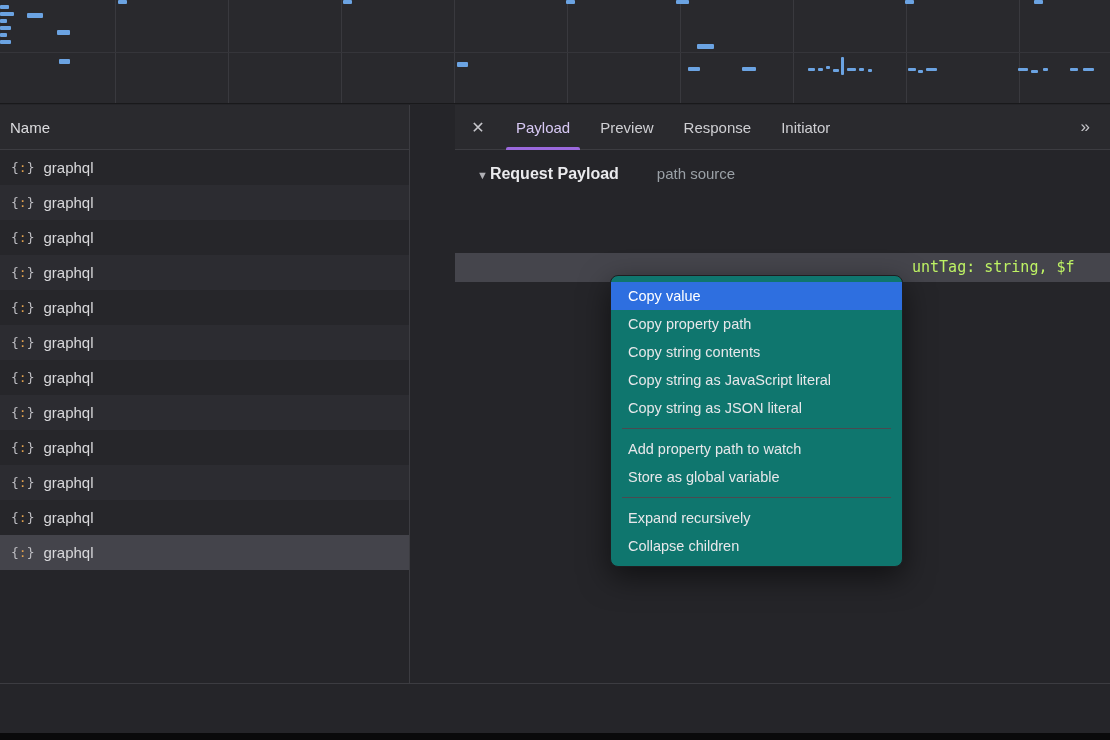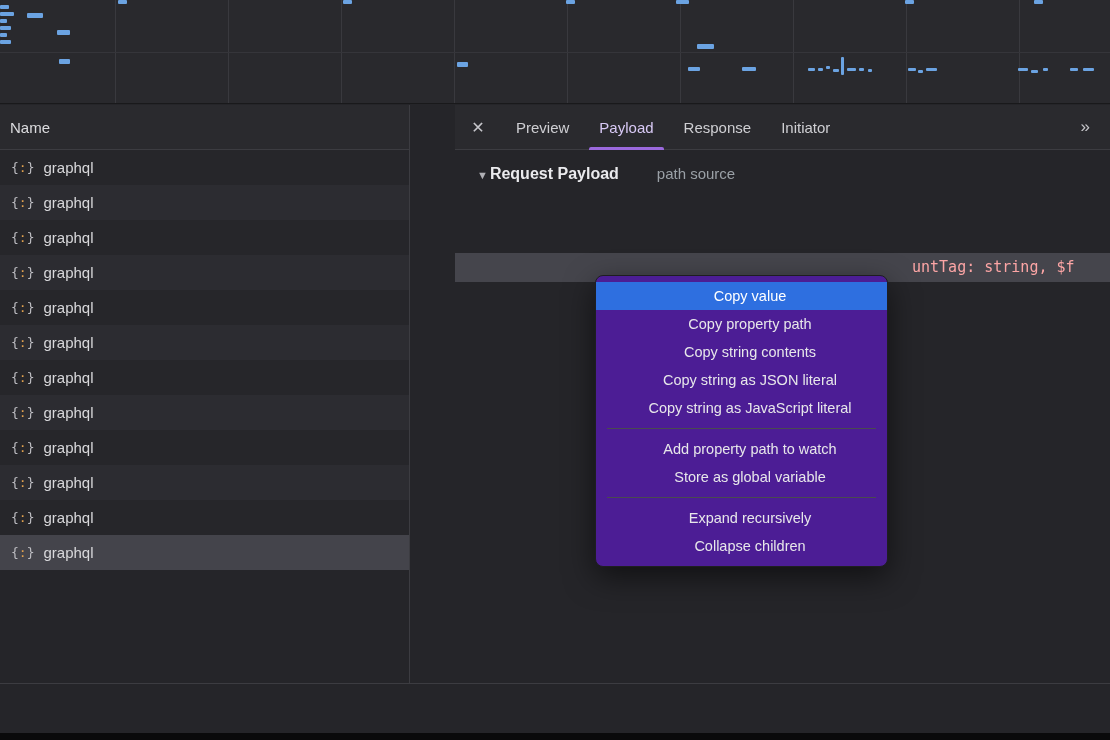--- a/index.html
+++ b/index.html
@@ -34,26 +34,26 @@
   #payload { padding-top:15px; }
   .section-head { padding-left:22px; display:flex; align-items:baseline; }
   .sec-tri { color:#b0b0b5; font-size:11px; margin-right:2px; }
   .sec-title { color:#eaeaed; font-weight:bold; font-size:16px; }
   .view-source { color:#9aa0a6; font-size:15px; margin-left:38px; }
   .tree { margin-top:12px; }
   .trow { position:relative; height:29px; line-height:29px; white-space:pre; overflow:hidden; font-family:"DejaVu Sans Mono", monospace; font-size:15px; }
   .root-row { padding-left:14px; }
   .indent2 { padding-left:50px; }
   .indent1 { padding-left:36px; }
-  .str { color:#fca5a5; }
+  .str { color:#bef264; }
   .trow.selected { background:#45454c; }
   .frag { position:absolute; left:457px; top:0; }
 
   
-  #context-menu { position:absolute; left:595px; top:275px; width:293px; background:#4c1d95; border:1px solid #1e1e21; border-radius:8px; box-shadow:0 10px 30px rgba(0,0,0,.55); padding:6px 0; z-index:10;text-align:center; }
+  #context-menu { position:absolute; left:610px; top:275px; width:293px; background:#0f766e; border:1px solid #1e1e21; border-radius:8px; box-shadow:0 10px 30px rgba(0,0,0,.55); padding:6px 0; z-index:10; }
   .menu-item { height:28px; line-height:28px; padding-left:17px; color:#e7e7ea; font-size:14.5px; cursor:default; }
   .menu-item.highlight { background:#2e6fe0; color:#ffffff; }
   .menu-divider { height:1px; background:#4a4a50; margin:6px 11px; }
 
   
   #footer-line { position:absolute; left:0; top:683px; width:1110px; height:1px; background:#3c3c41; }
   #footer { position:absolute; left:0; top:684px; width:1110px; height:49px; background:#252529; }
   #bottom-strip { position:absolute; left:0; top:733px; width:1110px; height:7px; background:#0a0a0b; }
 </style>
 </head>
@@ -162,22 +162,22 @@
           <span class="json-icon"><span>{</span><span class="dot">:</span><span>}</span></span>
           <span>graphql</span>
         </div>
       </div>
   </div>
 
   <div id="right-panel">
     <div id="tabbar">
       <button class="close-btn">✕</button>
       <div id="tabs" style="display:flex;height:45px;">
+          <div class="tab selected">Payload</div>
           <div class="tab">Preview</div>
-          <div class="tab selected">Payload</div>
           <div class="tab">Response</div>
           <div class="tab">Initiator</div>
         </div>
       <button class="overflow-btn">»</button>
     </div>
 
     <div id="payload">
       <div class="section-head">
         <span class="sec-tri">▼</span>
         <span class="sec-title">Request Payload</span>
@@ -200,22 +200,22 @@
   </div>
 
   <div id="footer-line"></div>
   <div id="footer"></div>
   <div id="bottom-strip"></div>
 
   <div id="context-menu">
       <div class="menu-item highlight">Copy value</div>
       <div class="menu-item">Copy property path</div>
       <div class="menu-item">Copy string contents</div>
+      <div class="menu-item">Copy string as JavaScript literal</div>
       <div class="menu-item">Copy string as JSON literal</div>
-      <div class="menu-item">Copy string as JavaScript literal</div>
       <div class="menu-divider"></div>
       <div class="menu-item">Add property path to watch</div>
       <div class="menu-item">Store as global variable</div>
       <div class="menu-divider"></div>
       <div class="menu-item">Expand recursively</div>
       <div class="menu-item">Collapse children</div>
     </div>
 </div>
 
 </body></html>

